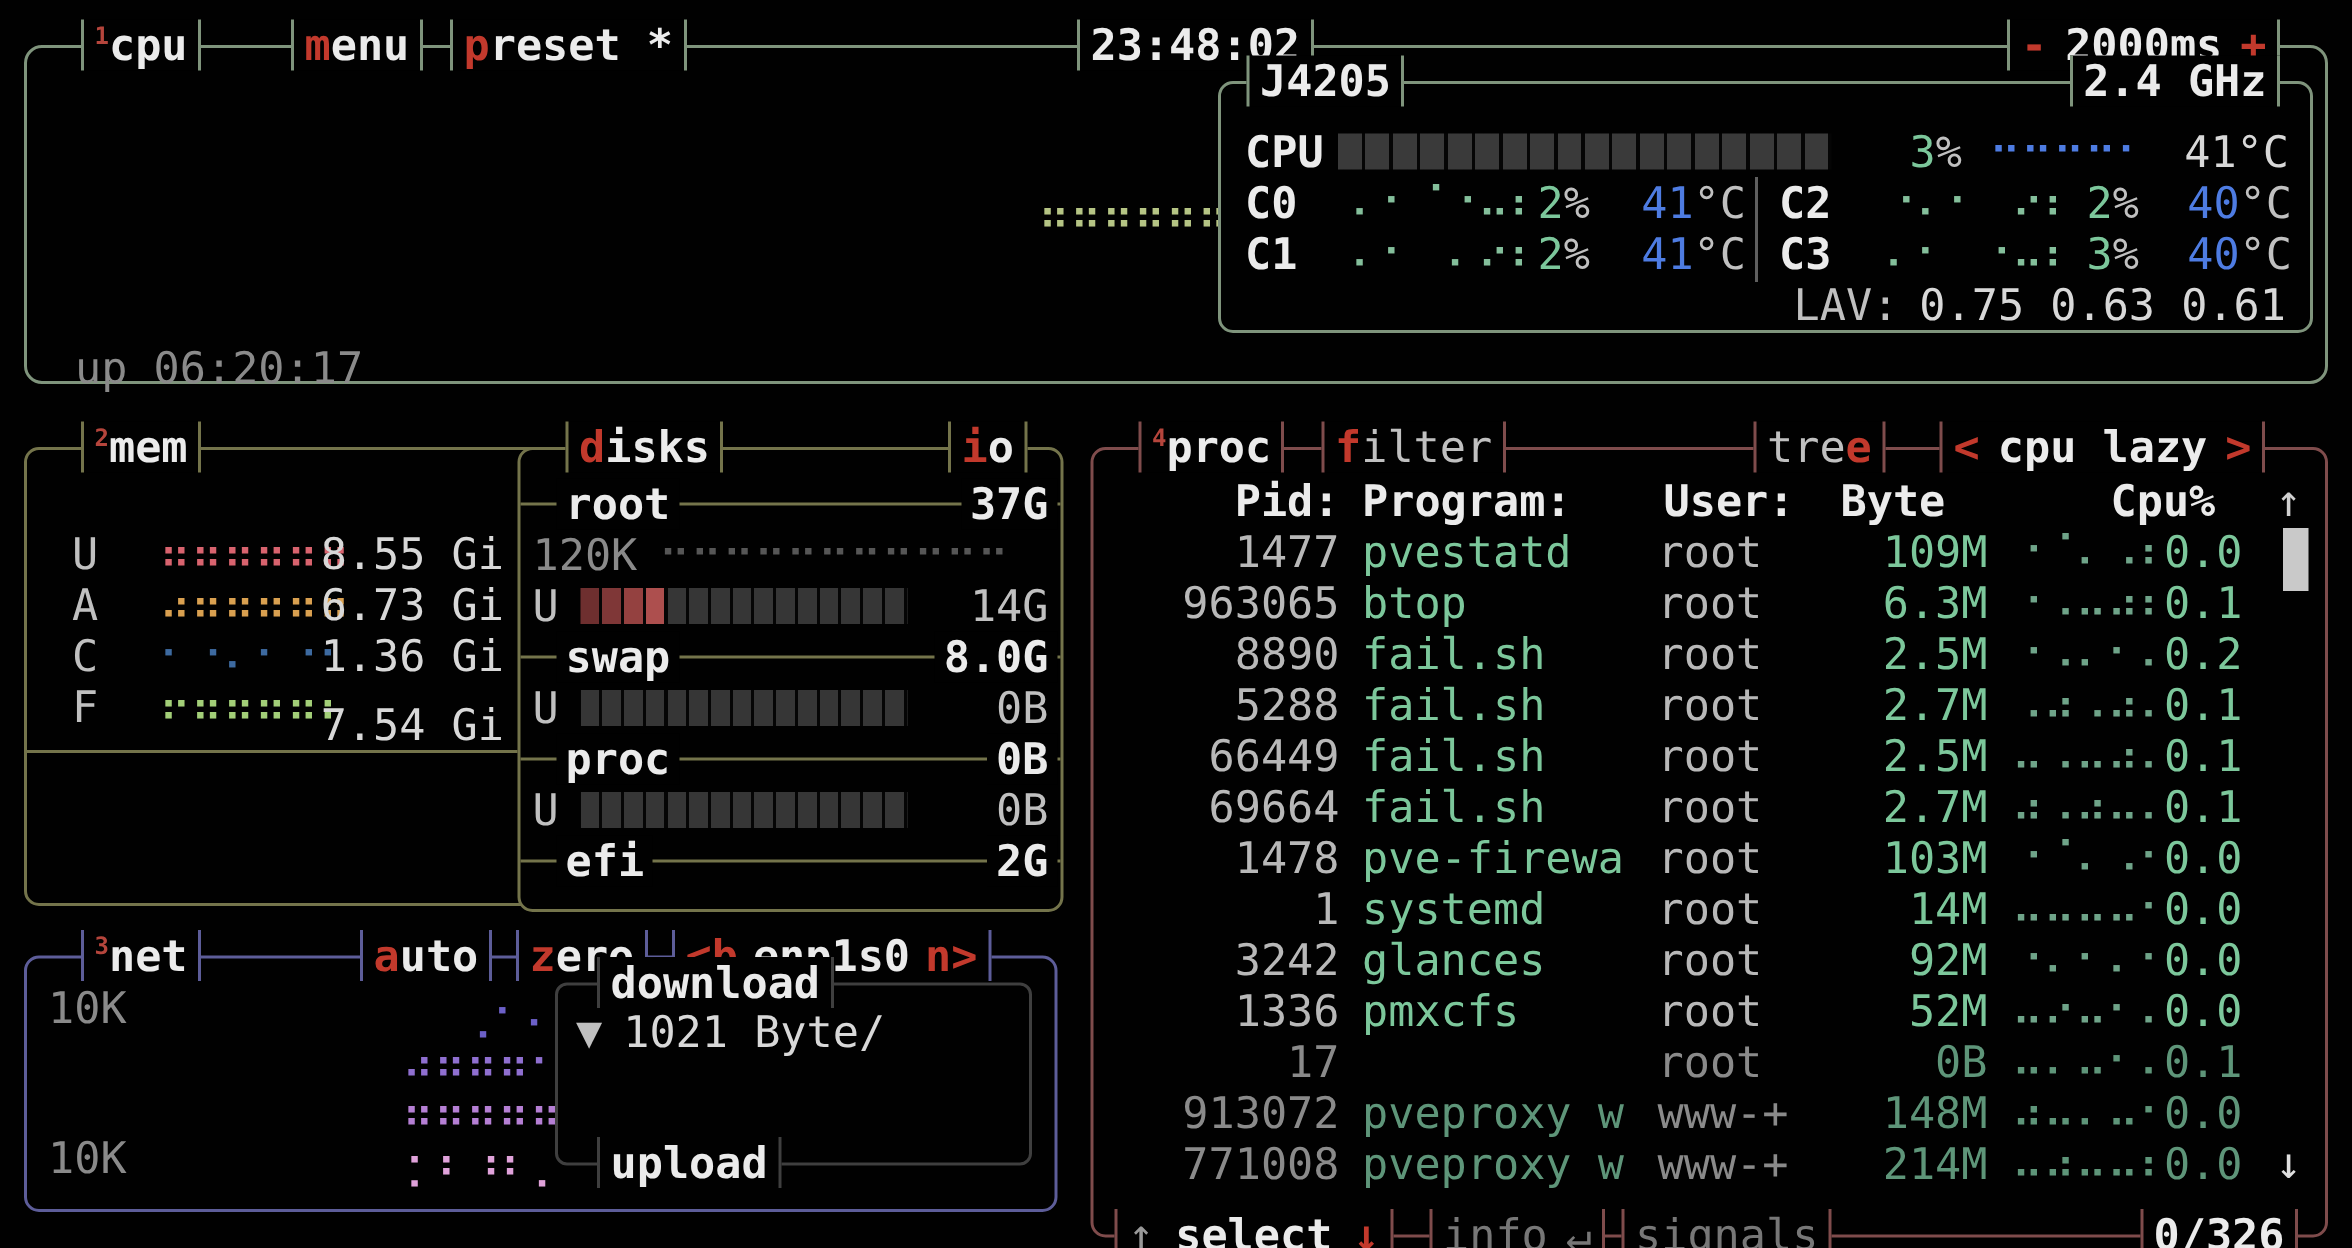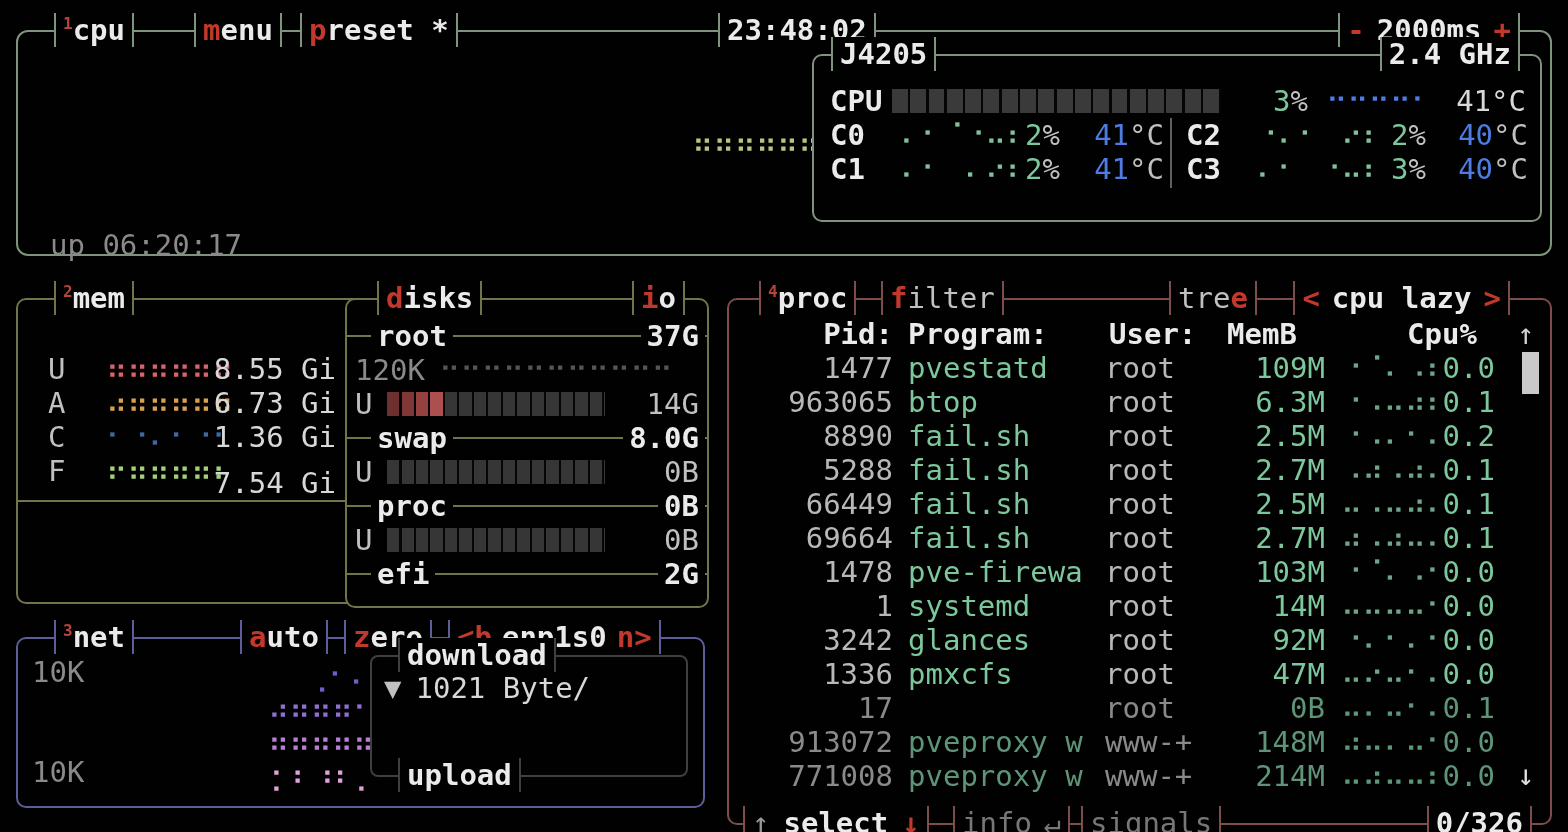--- a/index.html
+++ b/index.html
@@ -111,20 +111,21 @@
       <span class="abs b" style="left:372px;top:62px">C2</span>
       <span class="abs" style="left:442px;top:62px;color:#84bf9b">⠐⠄⠂⠀⠔⠆</span>
       <span class="abs right" style="left:556px;top:62px;width:56px"><span class="gr">2</span><span class="g">%</span></span>
       <span class="abs right" style="left:620px;top:62px;width:94px"><span class="bl">40</span><span class="g">°C</span></span>
 
       <span class="abs b" style="left:372px;top:96px">C3</span>
       <span class="abs" style="left:442px;top:96px;color:#84bf9b">⠄⠂⠀⠐⠤⠆</span>
       <span class="abs right" style="left:556px;top:96px;width:56px"><span class="gr">3</span><span class="g">%</span></span>
       <span class="abs right" style="left:620px;top:96px;width:94px"><span class="bl">40</span><span class="g">°C</span></span>
 
+      <span class="abs lg right" style="right:16px;top:130px"><span class="g">LAV:</span><span class="lg" style="margin-left:14px">0.75 0.63 0.61</span></span>
     </div>
   </section>
 
   <section class="box mem-box">
     <div class="tab" style="left:36px">
       <span class="sup">2</span>
       <span class="b">mem</span>
     </div>
 
 
@@ -244,21 +245,21 @@
     </div>
     <div class="tab" style="right:40px">
       <span class="hk">&lt;</span>
       <span class="b" style="margin:0 12px">cpu lazy</span>
       <span class="hk">&gt;</span>
     </div>
 
     <span class="abs b right" style="left:34px;top:17px;width:130px">Pid:</span>
     <span class="abs b" style="left:179px;top:17px">Program:</span>
     <span class="abs b" style="left:380px;top:17px">User:</span>
-    <span class="abs b" style="left:498px;top:17px">MemB</span>
+    <span class="abs b" style="left:498px;top:17px">Byte</span>
     <span class="abs b" style="left:678px;top:17px">Cpu%</span>
     <span class="abs" style="left:788px;top:17px;color:#d0d0d0">↑</span>
 
     <div class="scrollbar"></div>
 
     <div class="prow" style="top:51px">
         <span class="c-pid">1477</span>
         <span class="c-prog">pvestatd</span>
         <span class="c-user">root</span>
         <span class="c-mem">109M</span>
@@ -326,21 +327,21 @@
         <span class="c-prog">glances</span>
         <span class="c-user">root</span>
         <span class="c-mem">92M</span>
         <span class="c-dots">⠐⠄⠂⠄⠂</span>
         <span class="c-cpu">0.0</span>
       </div>
     <div class="prow" style="top:357px">
         <span class="c-pid">1336</span>
         <span class="c-prog">pmxcfs</span>
         <span class="c-user">root</span>
-        <span class="c-mem">47M</span>
+        <span class="c-mem">52M</span>
         <span class="c-dots">⠤⠔⠤⠂⠄</span>
         <span class="c-cpu">0.0</span>
       </div>
     <div class="prow dim" style="top:391px">
         <span class="c-pid">17</span>
         <span class="c-user">root</span>
         <span class="c-mem">0B</span>
         <span class="c-dots">⠤⠄⠤⠂⠄</span>
         <span class="c-cpu">0.1</span>
       </div>

